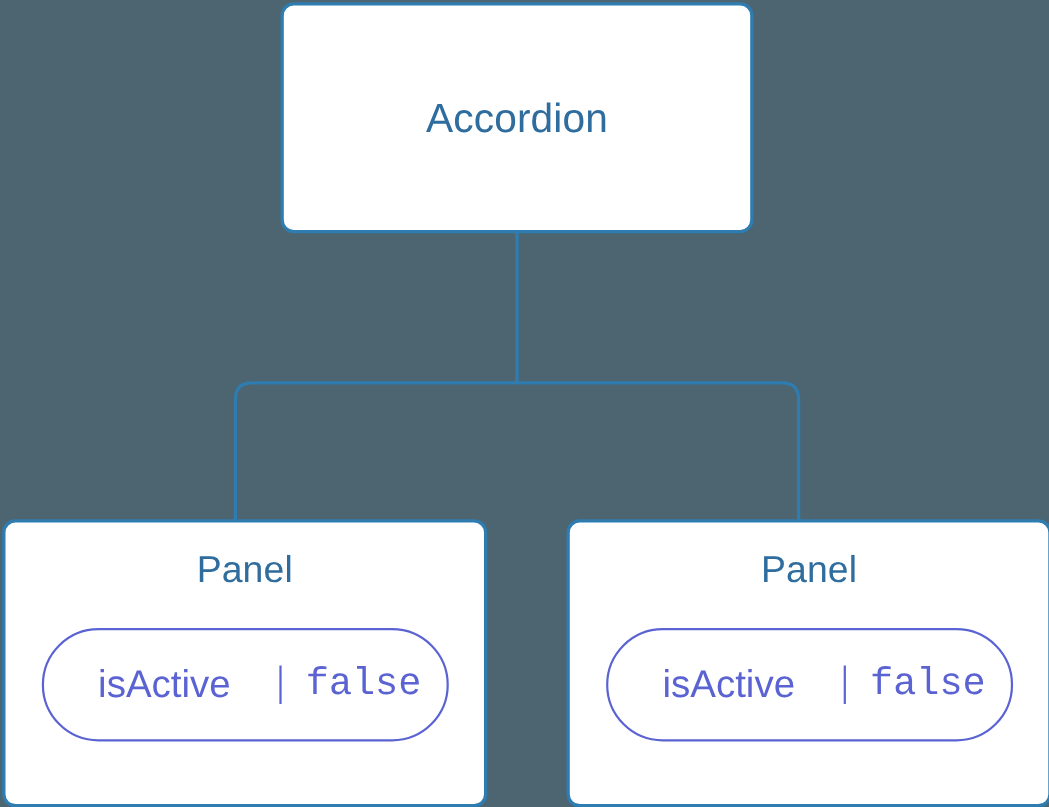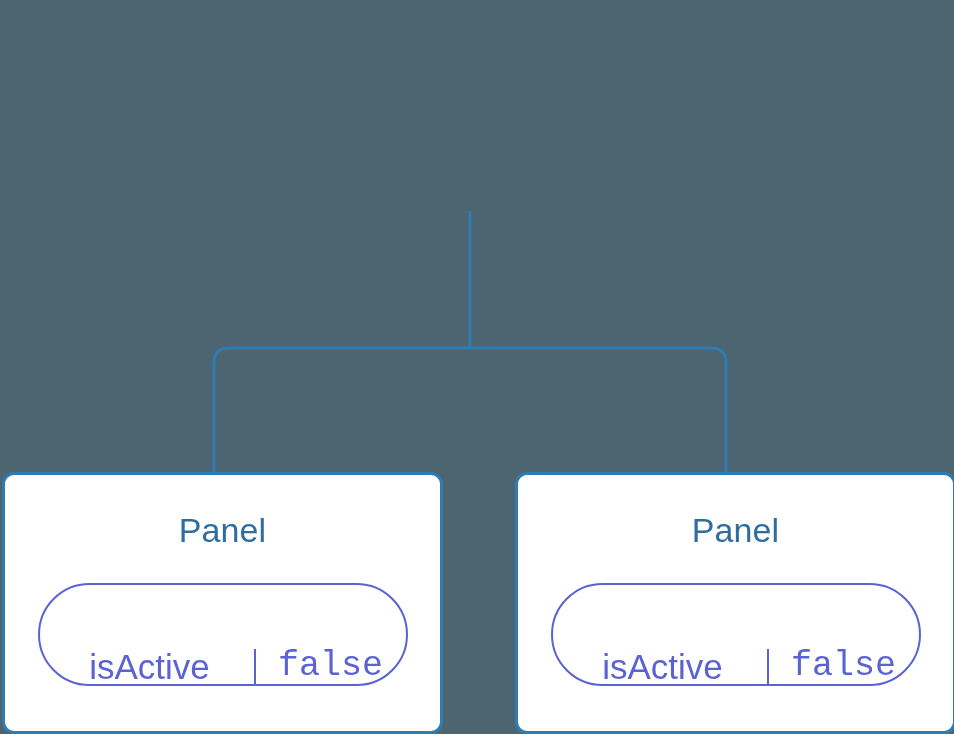--- a/index.html
+++ b/index.html
@@ -45,41 +45,41 @@
     width: 430px;
     height: 210px;
     justify-content: center;
   }
   .node-child {
     top: 472px;
     width: 441px;
     height: 262px;
     border-bottom-left-radius: 12px;
     border-bottom-right-radius: 12px;
-    padding-top: 38px;
+    padding-top: 26px;
   }
   .node-child-left  { left: 2px; }
   .node-child-right { left: 515px; }
 
   .node-title {
     color: #2f6d9e;
     font-size: 37px;
     line-height: 1;
     letter-spacing: 0.1px;
     white-space: nowrap;
   }
   .node-child .node-title {
     font-size: 34px;
   }
 
   
   .prop-pill {
     margin-top: 36px;
     display: flex;
-    align-items: flex-end;
+    align-items: center;
     height: 103px;
     box-sizing: border-box;
     border: 2.5px solid #5b63d3;
     border-radius: 52px;
     background: transparent;
     overflow: hidden;
   }
   .prop-key, .prop-val {
     display: flex;
     align-items: center;
@@ -105,20 +105,23 @@
 
 <div id="stage">
 
   <svg id="connectors" viewBox="0 0 954 734" width="954" height="734" fill="none">
 
     <path d="M470 211 L470 348" stroke="#2f7cb0" stroke-width="3" fill="none"></path>
 
     <path d="M214 474 L214 363 Q214 348 229 348 L711 348 Q726 348 726 363 L726 474" stroke="#2f7cb0" stroke-width="3" fill="none" stroke-linecap="butt" stroke-linejoin="round"></path>
   </svg>
 
+  <div class="node node-root">
+    <div class="node-title">Accordion</div>
+  </div>
 
   <div class="node node-child node-child-left">
     <div class="node-title">Panel</div>
     <div class="prop-pill">
       <div class="prop-key">isActive</div>
       <div class="prop-val">false</div>
     </div>
   </div>
 
   <div class="node node-child node-child-right">

